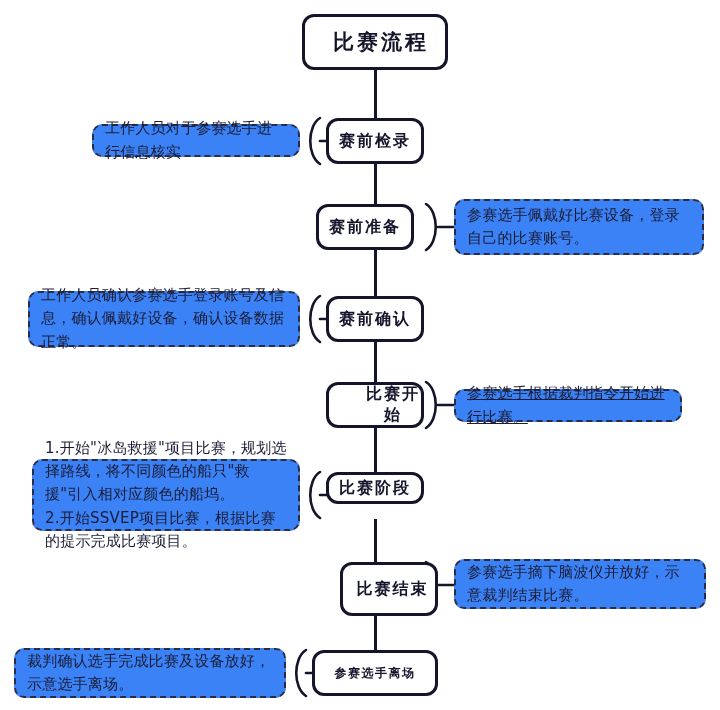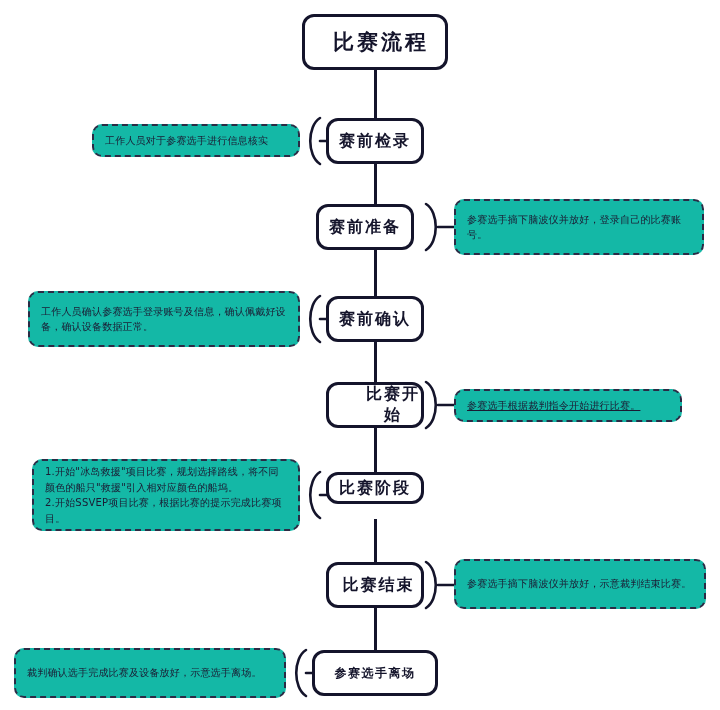--- a/index.html
+++ b/index.html
@@ -61,23 +61,23 @@
     font-weight: bold;
     letter-spacing: 1.5px;
   }
 
   
   .note {
     position: absolute;
     box-sizing: border-box;
     border: 2px dashed #2b2b45;
     border-radius: 10px;
-    background: #14b8a6;
+    background: #3b82f6;
     padding: 7px 11px;
-    font-size: 10px;
+    font-size: 15px;
     line-height: 1.55;
     color: #1b1b33;
     letter-spacing: 0.2px;
     display: flex;
     align-items: center;
     z-index: 2;
   }
   .note-text { display: block; width: 100%; white-space: pre-line; }
 
   
@@ -121,21 +121,21 @@
   <div class="node node-step" style="left:316px; top:204px; width:98px; height:46px;">
     <span>赛前准备</span>
   </div>
   <div class="brace" style="left:424px; top:202px;">
     <svg width="30" height="50" viewBox="0 0 30 50">
       <path d="M2 2 C15 10, 15 40, 2 48" fill="none" stroke="#14142b" stroke-width="2.6" stroke-linecap="round"></path>
       <line x1="14" y1="25" x2="30" y2="25" stroke="#14142b" stroke-width="2.6" stroke-linecap="round"></line>
     </svg>
   </div>
   <div class="note" style="left:454px; top:199px; width:250px; height:56px;">
-    <span class="note-text">参赛选手摘下脑波仪并放好，登录自己的比赛账号。</span>
+    <span class="note-text">参赛选手佩戴好比赛设备，登录自己的比赛账号。</span>
   </div>
 
   <div class="node node-step" style="left:326px; top:296px; width:98px; height:46px;">
     <span>赛前确认</span>
   </div>
   <div class="brace" style="left:300px; top:294px;">
     <svg width="28" height="50" viewBox="0 0 28 50">
       <path d="M20 2 C7 10, 7 40, 20 48" fill="none" stroke="#14142b" stroke-width="2.6" stroke-linecap="round"></path>
       <line x1="20" y1="25" x2="28" y2="25" stroke="#14142b" stroke-width="2.6" stroke-linecap="round"></line>
     </svg>
@@ -164,21 +164,21 @@
     <svg width="28" height="50" viewBox="0 0 28 50">
       <path d="M20 2 C7 10, 7 40, 20 48" fill="none" stroke="#14142b" stroke-width="2.6" stroke-linecap="round"></path>
       <line x1="20" y1="25" x2="28" y2="25" stroke="#14142b" stroke-width="2.6" stroke-linecap="round"></line>
     </svg>
   </div>
   <div class="note" style="left:32px; top:459px; width:268px; height:72px;">
     <span class="note-text">1.开始"冰岛救援"项目比赛，规划选择路线，将不同颜色的船只"救援"引入相对应颜色的船坞。
 2.开始SSVEP项目比赛，根据比赛的提示完成比赛项目。</span>
   </div>
 
-  <div class="node node-step" style="left:326px; top:562px; width:98px; height:46px;padding-left:7px;">
+  <div class="node node-step" style="left:340px; top:562px; width:98px; height:54px;padding-left:7px;">
     <span>比赛结束</span>
   </div>
   <div class="brace" style="left:424px; top:560px;">
     <svg width="30" height="50" viewBox="0 0 30 50">
       <path d="M2 2 C15 10, 15 40, 2 48" fill="none" stroke="#14142b" stroke-width="2.6" stroke-linecap="round"></path>
       <line x1="14" y1="25" x2="30" y2="25" stroke="#14142b" stroke-width="2.6" stroke-linecap="round"></line>
     </svg>
   </div>
   <div class="note" style="left:454px; top:559px; width:252px; height:50px;">
     <span class="note-text">参赛选手摘下脑波仪并放好，示意裁判结束比赛。</span>

